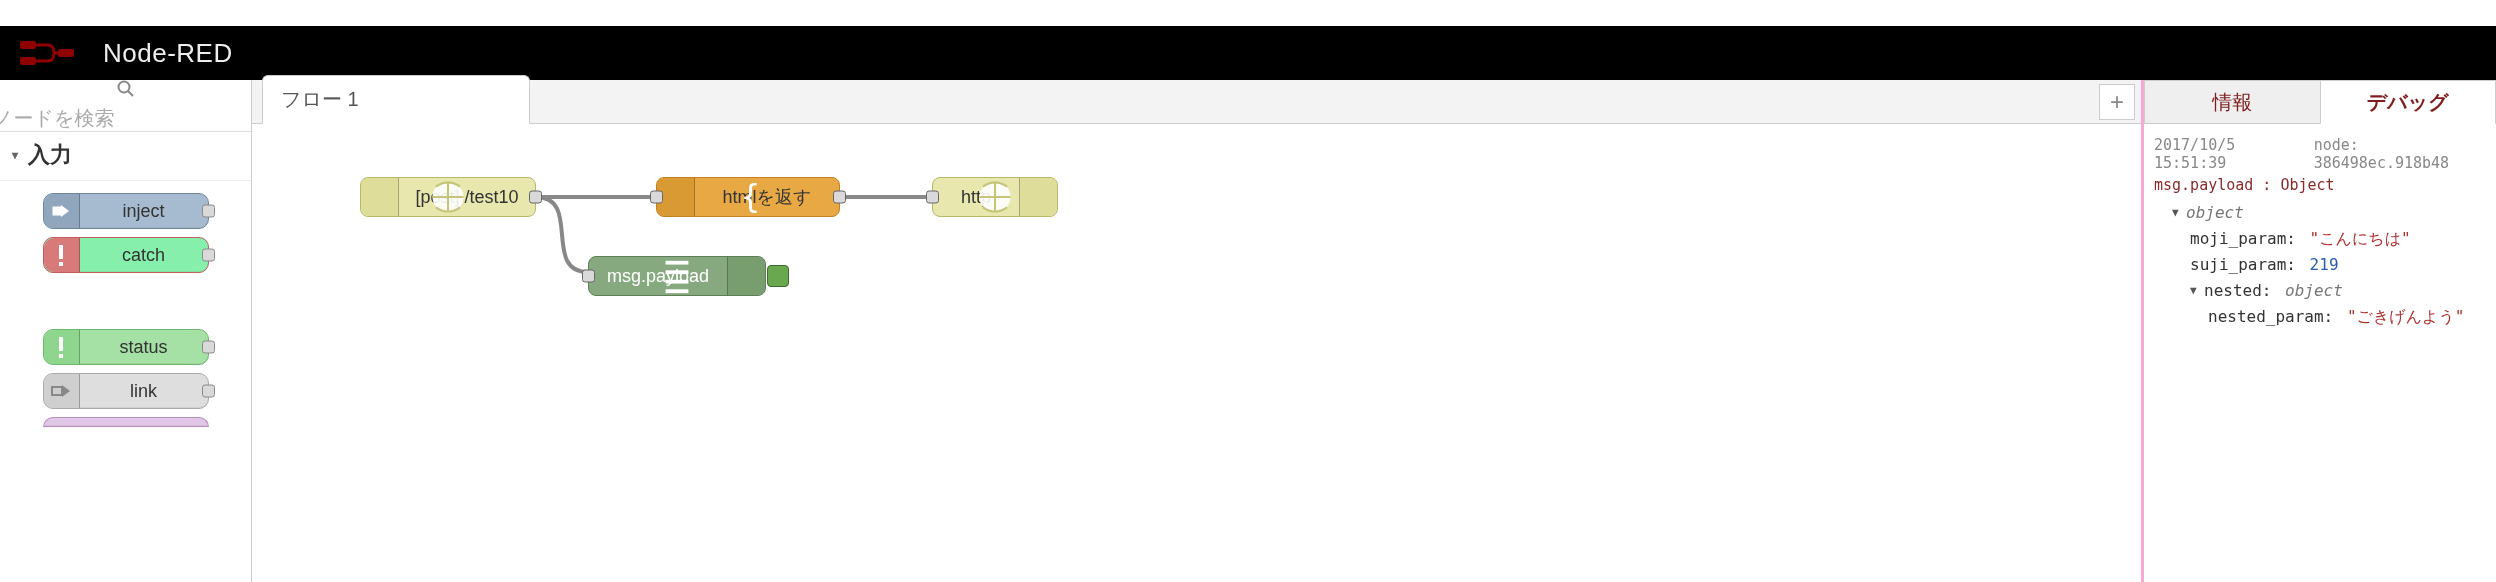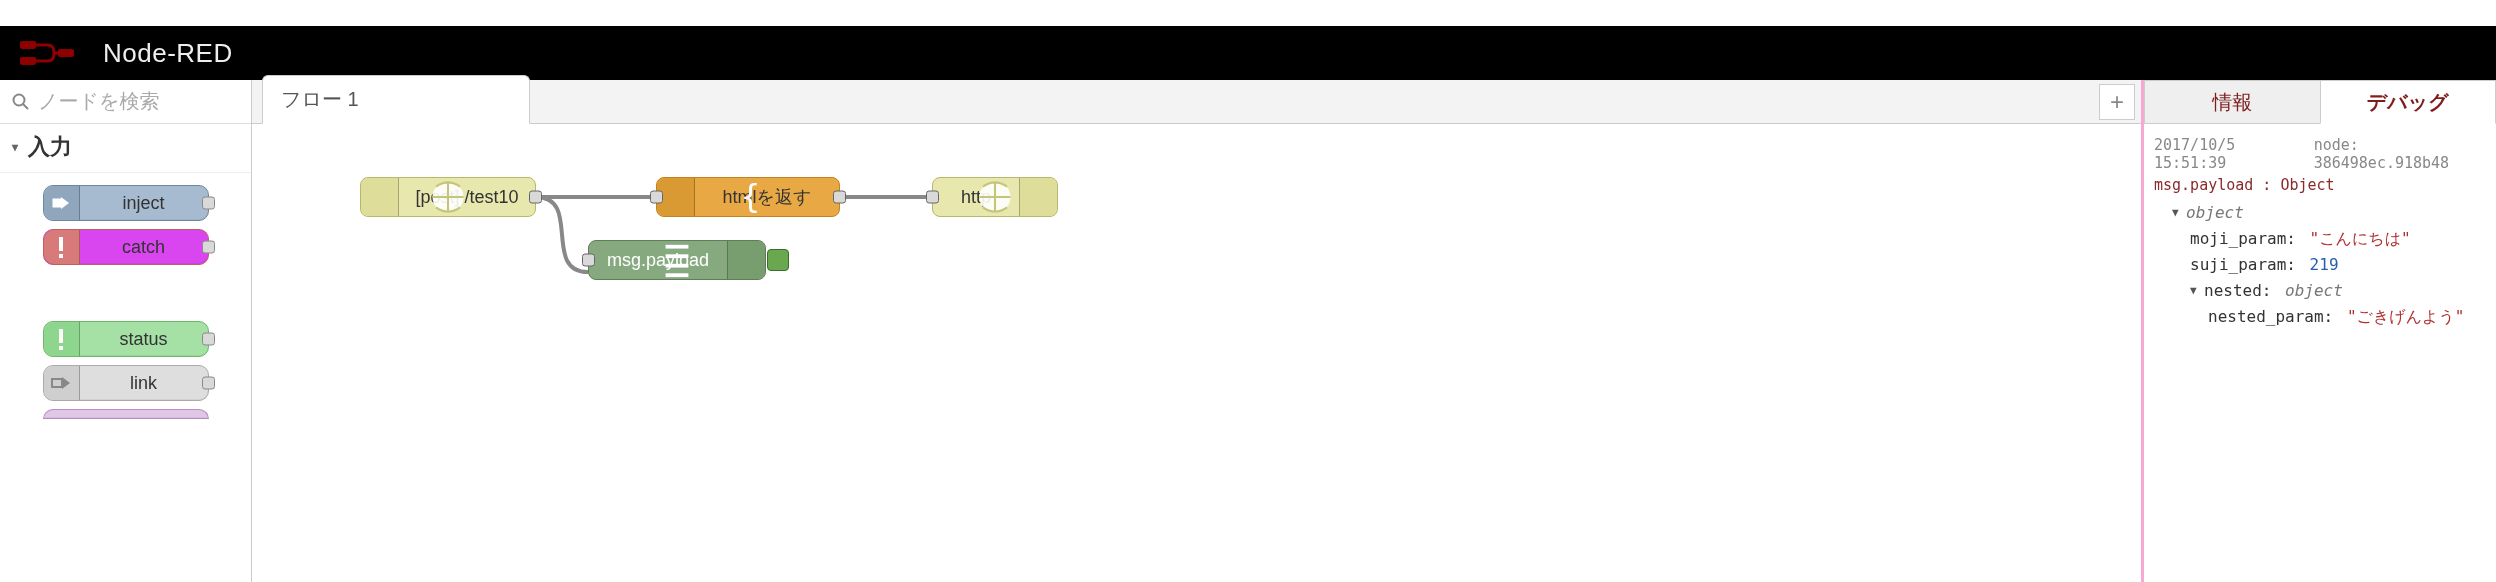--- a/index.html
+++ b/index.html
@@ -11,21 +11,21 @@
     padding: 0 18px; gap: 27px; margin-top: 26px;
   }
   .header .logo svg { display: block; }
   .header .title { font-size: 26px; font-weight: 400; letter-spacing: .5px; color: #eee; }
 
   
   .shell { display: flex; height: calc(100% - 54px); }
 
   
   .palette { width: 252px; border-right: 1px solid #ccc; background: #fff; display: flex; flex-direction: column; }
-  .search-row { display: flex; align-items: center; height: 44px; padding: 0 12px; border-bottom: 1px solid #ddd; gap: 8px; }
+  .search-row { display: flex; align-items: center; height: 52px; padding: 0 0; border-bottom: 1px solid #ddd; gap: 8px; flex-direction: column; }
   .search-row .mag { color: #888; }
   .search-row input {
     flex: 1; border: none; outline: none; font-size: 20px; color: #666; background: transparent;
   }
   .search-row input::placeholder { color: #aaa; }
 
   .cat-header {
     display: flex; align-items: center; gap: 10px; padding: 8px 14px 10px 12px;
     font-size: 22px; font-weight: 700; border-bottom: 1px solid #eee; cursor: pointer;
   }
@@ -43,21 +43,21 @@
     display: flex; align-items: center; justify-content: center;
     border-top-left-radius: 10px; border-bottom-left-radius: 10px;
   }
   .p-node .label { flex: 1; text-align: center; font-size: 18px; }
   .p-node .port {
     position: absolute; right: -7px; top: 50%; transform: translateY(-50%);
     width: 13px; height: 13px; background: #d9d9d9; border: 1px solid #888; border-radius: 3px;
   }
   .p-inject   { background: #a6bbcf; border-color: #6e87a0; }
   .p-inject .icon-box { background: #8fa6bd; }
-  .p-catch    { background: #d946ef; border-color: #c25e5e; }
+  .p-catch    { background: #86efac; border-color: #c25e5e; }
   .p-catch .icon-box { background: #d97a7a; }
   .p-status   { background: #a5e0a5; border-color: #6db86d; margin-top: 48px; }
   .p-status .icon-box { background: #8ed68e; }
   .p-link     { background: #dedede; border-color: #aaa; }
   .p-link .icon-box { background: #cfcfcf; }
   .p-mystery  { background: #e0c7e6; border-color: #b88ec2; height: 10px; border-radius: 10px 10px 0 0; }
 
   
   .workspace { flex: 1; position: relative; background: #fff; border-right: 3px solid #f9a8d4; display:flex; flex-direction:column; }
   .ws-tabs { height: 44px; display: flex; align-items: flex-end; background: #f3f3f3; border-bottom: 1px solid #ccc; padding-left: 10px; position: relative; }
@@ -268,21 +268,21 @@
         <span class="port in"></span>
         <span class="label">http</span>
         <div class="icon-box right">
           <svg width="22" height="22" viewBox="0 0 22 22">
               <circle cx="11" cy="11" r="9" fill="#fff" opacity=".9"></circle>
               <path d="M2 11 H20 M11 2 V20 M4 5 Q11 0 18 5 M4 17 Q11 22 18 17" stroke="#c5c57a" stroke-width="1.2" fill="none"></path>
             </svg>
         </div>
       </div>
 
-      <div class="f-node n-green" style="left:336px; top:116px; width:178px;">
+      <div class="f-node n-green" style="left:336px; top:132px; width:178px;">
         <span class="port in"></span>
         <span class="label">msg.payload</span>
         <div class="icon-box right">
           <svg width="18" height="20" viewBox="0 0 18 20">
             <line x1="3" y1="3" x2="15" y2="3" stroke="#fff" stroke-width="2"></line>
             <line x1="3" y1="8" x2="15" y2="8" stroke="#fff" stroke-width="2"></line>
             <line x1="3" y1="13" x2="15" y2="13" stroke="#fff" stroke-width="2"></line>
             <line x1="3" y1="18" x2="15" y2="18" stroke="#fff" stroke-width="2"></line>
           </svg>
         </div>

